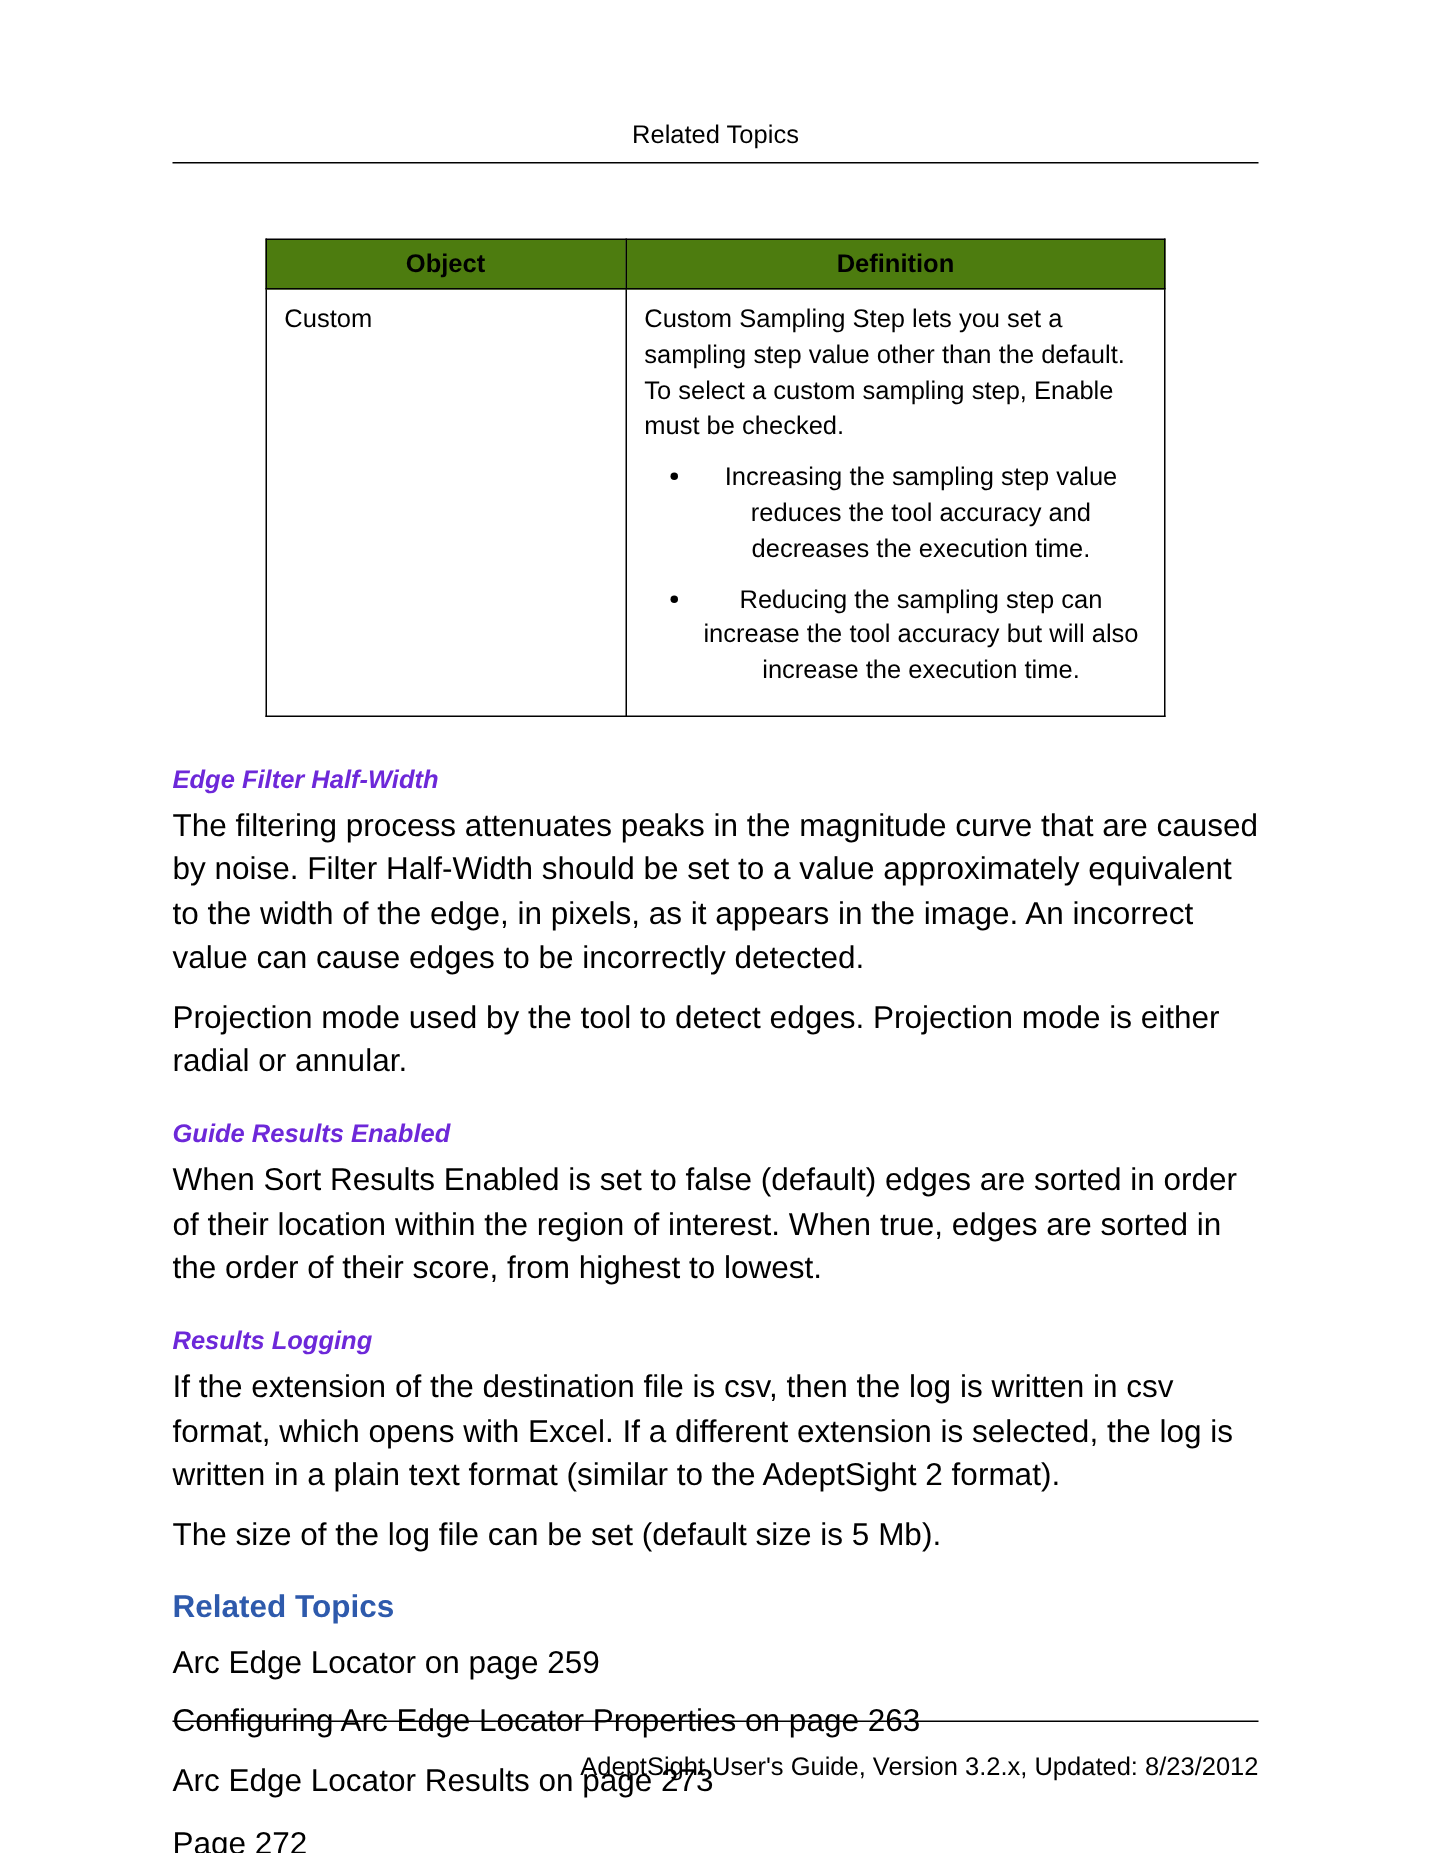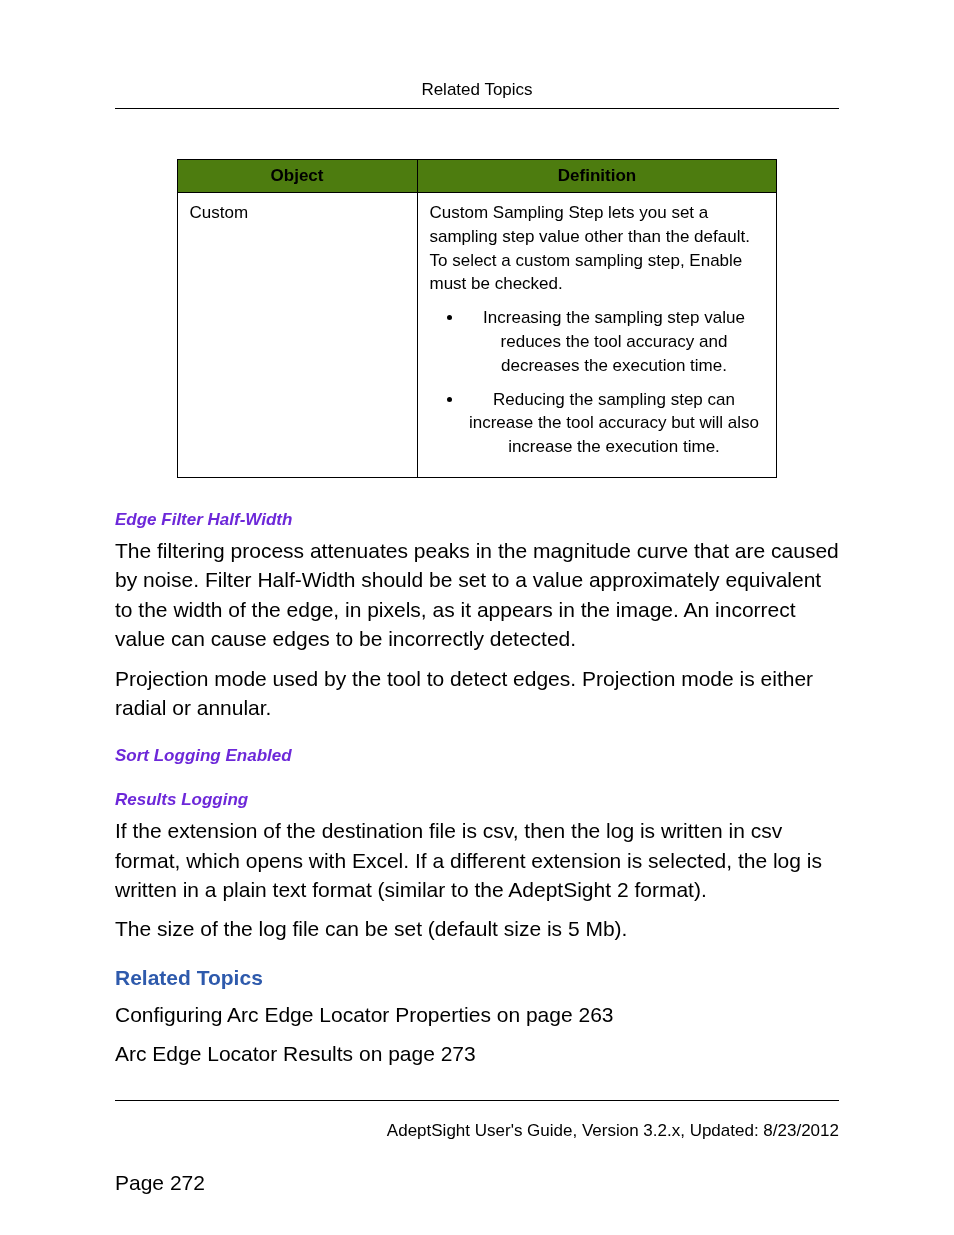--- a/index.html
+++ b/index.html
@@ -51,27 +51,29 @@
         </td>
       </tr>
     </tbody>
   </table>
 
   <div class="subhead">Edge Filter Half-Width</div>
   <p class="body-text">The filtering process attenuates peaks in the magnitude curve that are caused by noise. Filter Half-Width should be set to a value approximately equivalent to the width of the edge, in pixels, as it appears in the image. An incorrect value can cause edges to be incorrectly detected.</p>
 
   <p class="body-text">Projection mode used by the tool to detect edges. Projection mode is either radial or annular.</p>
 
-  <div class="subhead">Sort Logging Enabled</div>
+  <div class="subhead">Guide Results Enabled</div>
+  <p class="body-text">When Sort Results Enabled is set to false (default) edges are sorted in order of their location within the region of interest. When true, edges are sorted in the order of their score, from highest to lowest.</p>
 
   <div class="subhead">Results Logging</div>
   <p class="body-text">If the extension of the destination file is csv, then the log is written in csv format, which opens with Excel. If a different extension is selected, the log is written in a plain text format (similar to the AdeptSight 2 format).</p>
   <p class="body-text">The size of the log file can be set (default size is 5 Mb).</p>
 
   <h2 class="section-title">Related Topics</h2>
+  <p class="body-text">Arc Edge Locator on page 259</p>
   <p class="body-text">Configuring Arc Edge Locator Properties on page 263</p>
   <p class="body-text">Arc Edge Locator Results on page 273</p>
 
   <div class="footer">
     <hr class="foot-rule">
     <div class="foot-line1">AdeptSight User's Guide,  Version 3.2.x, Updated: 8/23/2012</div>
     <div class="foot-line2">Page 272</div>
   </div>
 
 </div>

